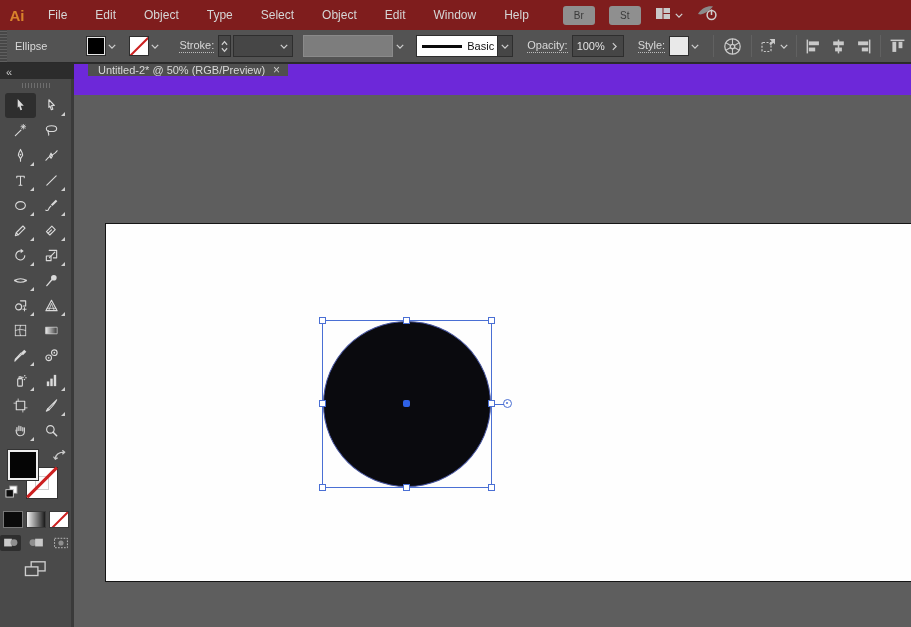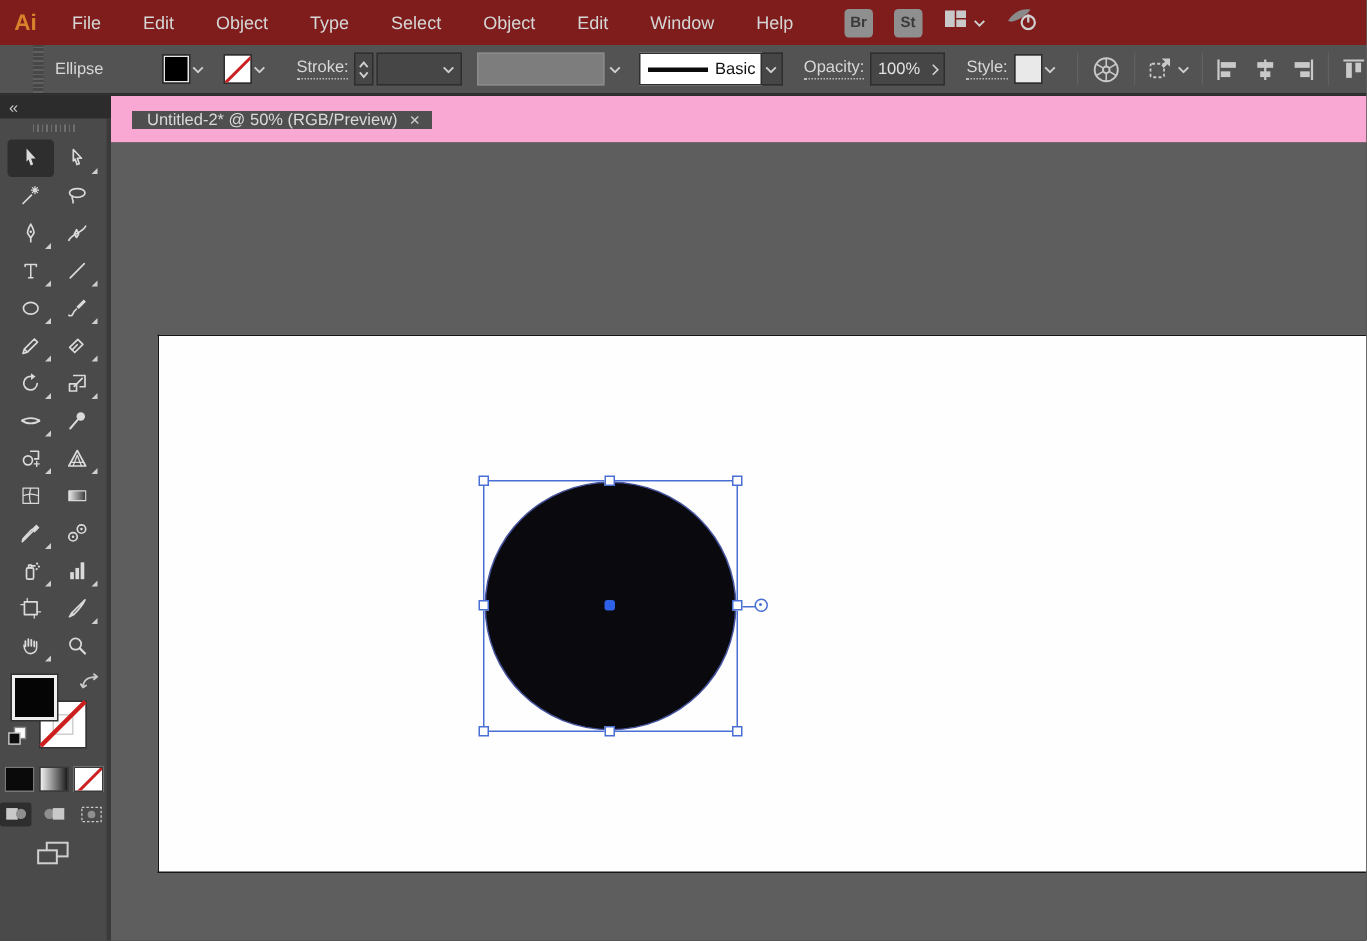--- a/index.html
+++ b/index.html
@@ -5,27 +5,27 @@
   * { box-sizing: border-box; margin: 0; padding: 0; }
   html,body { width:911px; height:627px; overflow:hidden; background:#2c2c2c;
     font-family:"Liberation Sans", sans-serif; -webkit-font-smoothing:antialiased; }
   #app { position:relative; width:911px; height:627px; }
 
   
   .menubar { height:30px; background:#7f1d1d; display:flex; align-items:center; }
   .ai-logo { width:34px; text-align:center; font-weight:bold; font-size:15px; color:#d9822b; }
   .menu-item { color:#d6d6d6; font-size:12px; padding:0 14px; line-height:30px; cursor:default; }
   .menu-right { display:flex; align-items:center; margin-left:20px; gap:14px; }
-  .sq-btn { width:19px; height:19px; background:#8f8f8f; border-radius:3px; color:#3a3a3a;
-    font-size:10px; font-weight:bold; display:flex; align-items:center; justify-content:center; }
+  .sq-btn { width:32px; height:19px; background:#8f8f8f; border-radius:3px; color:#3a3a3a;
+    font-size:10px; font-weight:normal; display:flex; align-items:center; justify-content:center; }
   .mb-icon { display:flex; align-items:center; gap:4px; }
 
   
   .controlbar { height:33px; background:#535353; border-bottom:1px solid #2a2a2a;
-    display:flex; align-items:center; position:relative; overflow:hidden;padding-left:22px; }
+    display:flex; align-items:center; position:relative; overflow:hidden; }
   .grip { width:7px; align-self:stretch;
     background:repeating-linear-gradient(0deg,#606060 0 1px,#474747 1px 3px); }
   .cb-label { color:#d8d8d8; font-size:11px; }
   .cb-link { color:#d8d8d8; font-size:11px; border-bottom:1px dotted #bdbdbd; padding-bottom:1px; }
   .swatch-fill { width:18px; height:18px; background:#000; border:1px solid #e8e8e8;
     outline:1px solid #2e2e2e; }
   .swatch-none { width:18px; height:18px; background:#fff; outline:1px solid #2e2e2e;
     position:relative; overflow:hidden; }
   .swatch-none::after, .red-slash::after { content:""; position:absolute; left:-4px; right:-4px;
     top:50%; height:2px; background:#cc2020; transform:rotate(-45deg); }
@@ -100,21 +100,21 @@
   .draw-row { display:flex; justify-content:center; gap:4px; margin-top:7px; }
   .draw-btn { width:21px; height:16px; border-radius:2px; display:flex; align-items:center;
     justify-content:center; }
   .draw-btn.sel { background:#2e2e2e; }
   .draw-btn svg { width:16px; height:12px; }
   .screen-mode { margin:9px auto 0 auto; width:24px; display:flex; justify-content:center; }
   .screen-mode svg { width:23px; height:18px; }
 
   
   .rightcol { position:absolute; left:74px; top:0; width:837px; height:563px; }
-  .tabstrip { height:31px; background:#f9a8d4; display:flex; align-items:center; }
+  .tabstrip { height:31px; background:#6d28d9; display:flex; align-items:flex-start; }
   .tab { margin-left:14px; width:200px; background:#4f4f4f; display:flex; align-items:center;
     padding:0 8px 0 10px; gap:8px; }
   .tab-title { color:#d9d9d9; font-size:11px; white-space:nowrap; }
   .tab-close { color:#cccccc; font-size:12px; margin-left:auto; line-height:1; }
   .canvas { position:relative; width:837px; height:532px; background:#5e5e5e; overflow:hidden; }
   .artboard { position:absolute; left:31px; top:128px; width:806px; height:359px; background:#fefefe;
     border:1px solid #151515; border-right:none; }
 
   
   .sel-box { position:absolute; left:248px; top:225px; width:170px; height:168px;

